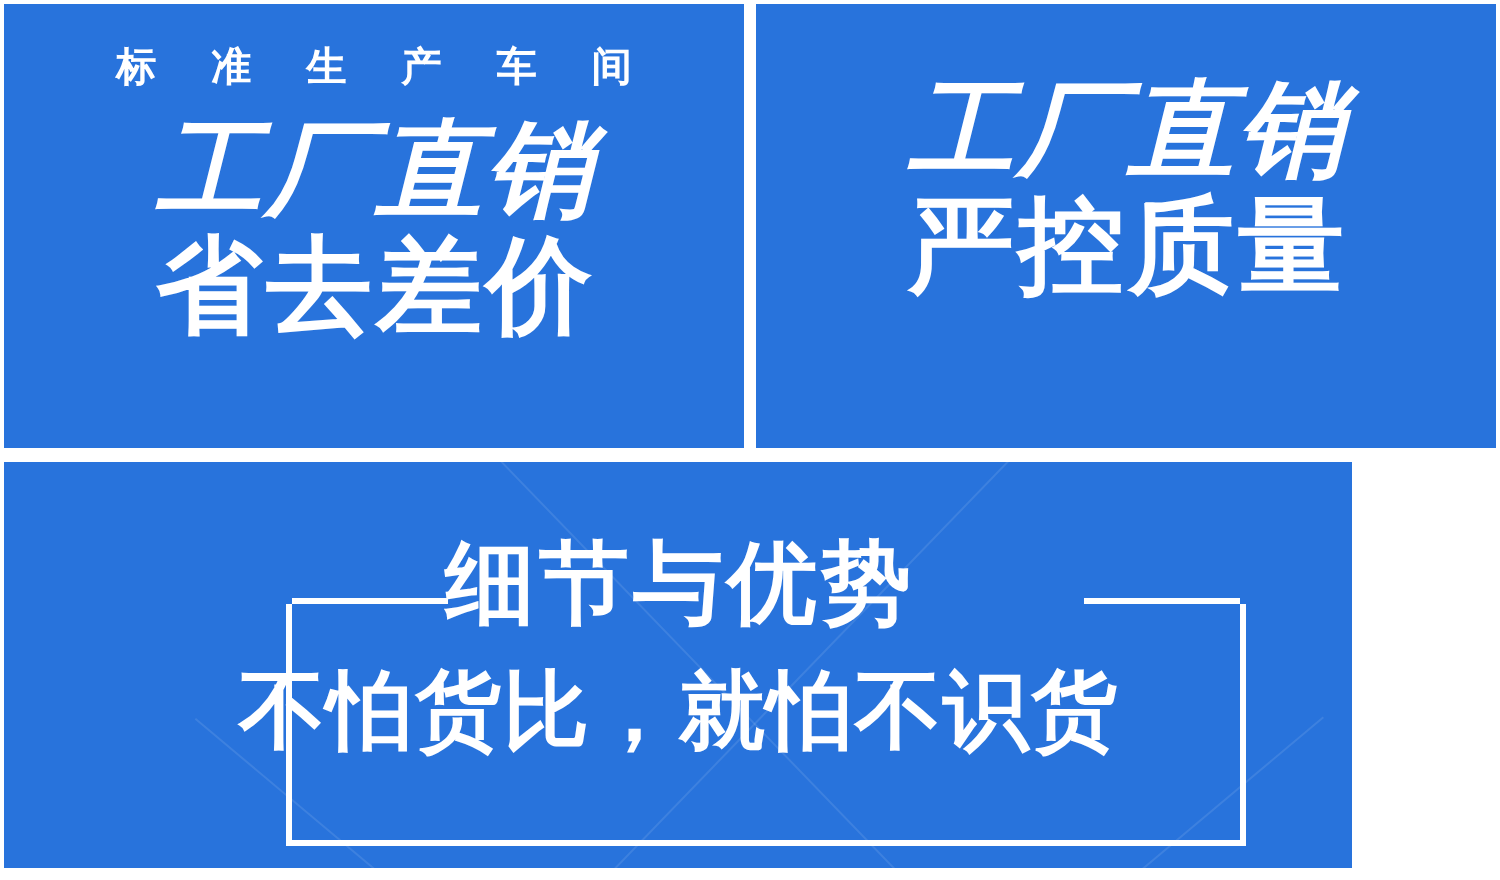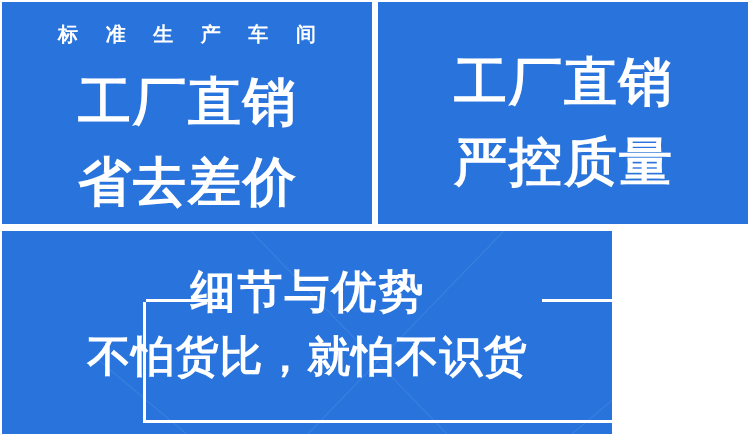--- a/index.html
+++ b/index.html
@@ -64,29 +64,29 @@
 
   .headline {
     color: #ffffff;
     font-size: 53px;
     font-weight: 700;
     line-height: 1.06;
     letter-spacing: 2px;
     text-indent: 2px;
     white-space: nowrap;
   }
-  .headline.line1 { margin-top: 30px; }
-  .headline.line2 { margin-top: 24px; }
+  .headline.line1 { margin-top: 14px; font-style: italic; }
+  .headline.line2 { margin-top: 2px; }
 
   
   .bottom-panel {
     position: absolute;
     left: 2px;
     top: 231px;
-    width: 610px;
+    width: 674px;
     height: 203px;
     background: #2873dc;
     overflow: hidden;
   }
 
   
   .wm {
     position: absolute;
     z-index: 1;
     height: 1px;

